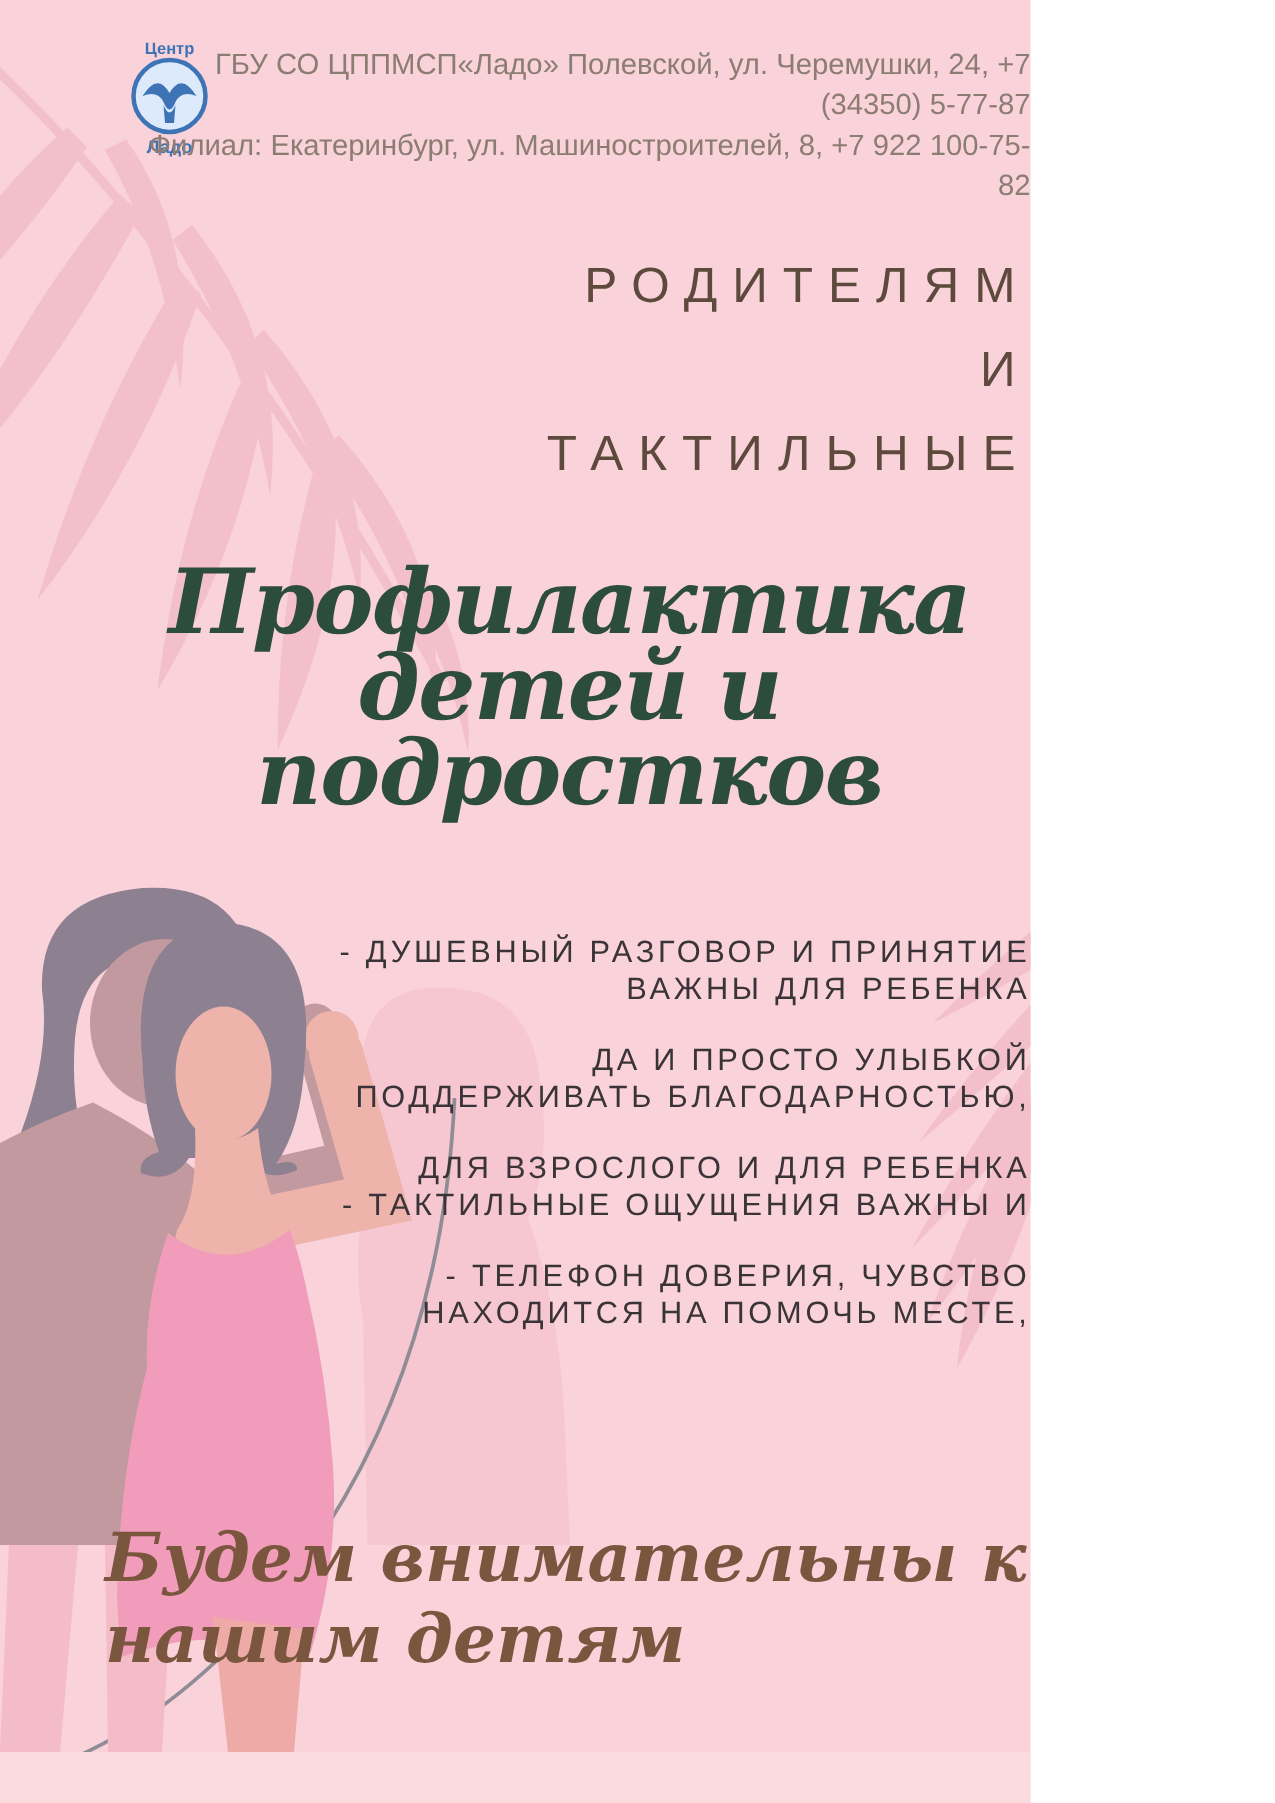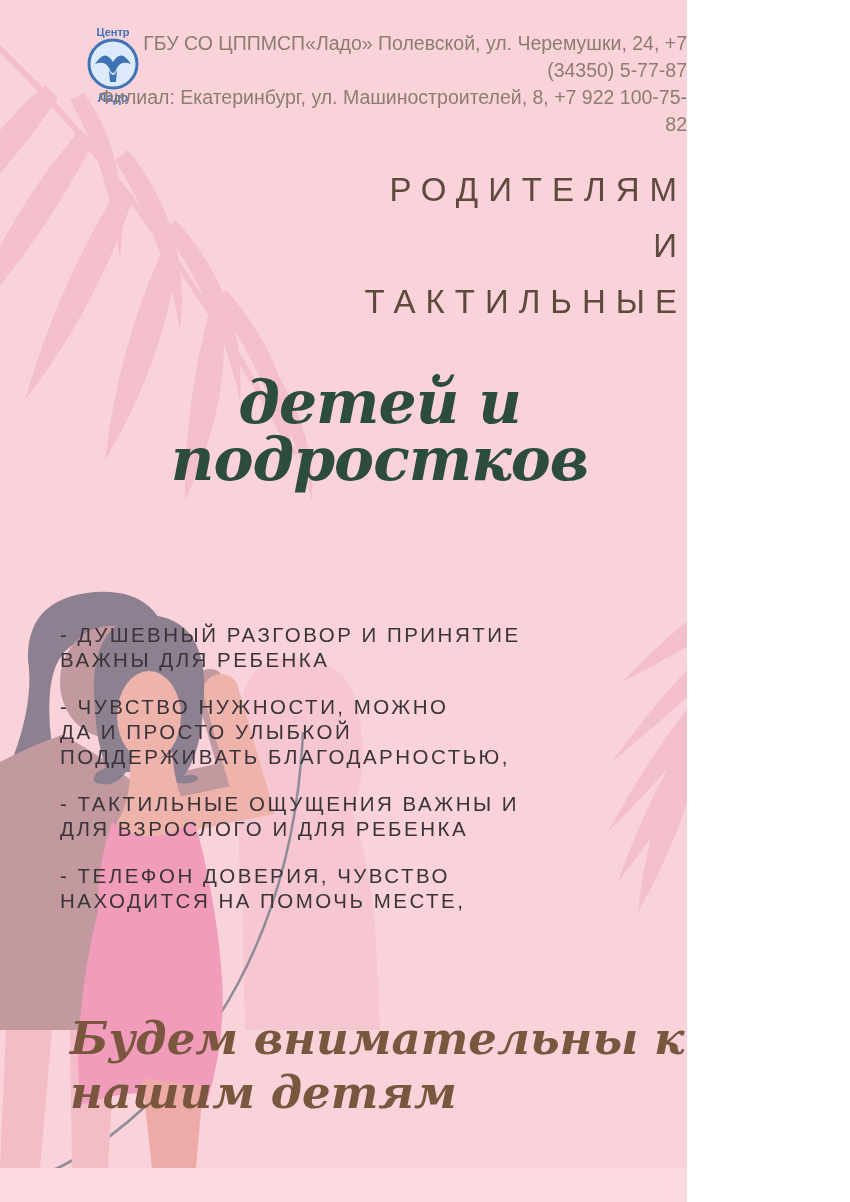--- a/index.html
+++ b/index.html
@@ -34,21 +34,21 @@
     text-align:center;color:#2d4d3c;
     font-family:"DejaVu Serif",serif;
     font-style:italic;font-weight:bold;
     font-size:60px;line-height:57px;
     letter-spacing:-1px;
   }
 
   
   .tips{
     position:absolute;left:60px;right:0;top:622px;
-    text-align:left;color:#3a3438;
+    text-align:right;color:#3a3438;
     font-size:20.5px;line-height:25px;
     letter-spacing:2.5px;font-weight:500;
   }
   .tip{margin-bottom:22px;}
 
   
   .slogan{
     position:absolute;left:70px;right:0;top:1012px;
     text-align:left;color:#7a563f;
     font-family:"DejaVu Serif",serif;
@@ -134,36 +134,36 @@
     <div>Филиал: Екатеринбург, ул. Машиностроителей, 8, +7 922 100-75-82</div>
   </div>
 
   <div class="audience">
     <div>РОДИТЕЛЯМ</div>
     <div>И</div>
     <div>ТАКТИЛЬНЫЕ</div>
   </div>
 
   <div class="title">
+    <div>Профилактика</div>
     <div>детей и подростков</div>
   </div>
 
   <div class="tips">
     <div class="tip">
       <div>- ДУШЕВНЫЙ РАЗГОВОР И ПРИНЯТИЕ</div>
       <div>ВАЖНЫ ДЛЯ РЕБЕНКА</div>
     </div>
     <div class="tip">
-      <div>- ЧУВСТВО НУЖНОСТИ, МОЖНО</div>
       <div>ДА И ПРОСТО УЛЫБКОЙ</div>
       <div>ПОДДЕРЖИВАТЬ БЛАГОДАРНОСТЬЮ,</div>
     </div>
     <div class="tip">
+      <div>ДЛЯ ВЗРОСЛОГО И ДЛЯ РЕБЕНКА</div>
       <div>- ТАКТИЛЬНЫЕ ОЩУЩЕНИЯ ВАЖНЫ И</div>
-      <div>ДЛЯ ВЗРОСЛОГО И ДЛЯ РЕБЕНКА</div>
     </div>
     <div class="tip">
       <div>- ТЕЛЕФОН ДОВЕРИЯ, ЧУВСТВО</div>
       <div>НАХОДИТСЯ НА ПОМОЧЬ МЕСТЕ,</div>
     </div>
   </div>
 
   <div class="slogan">Будем внимательны к нашим детям</div>
 
 </div>

